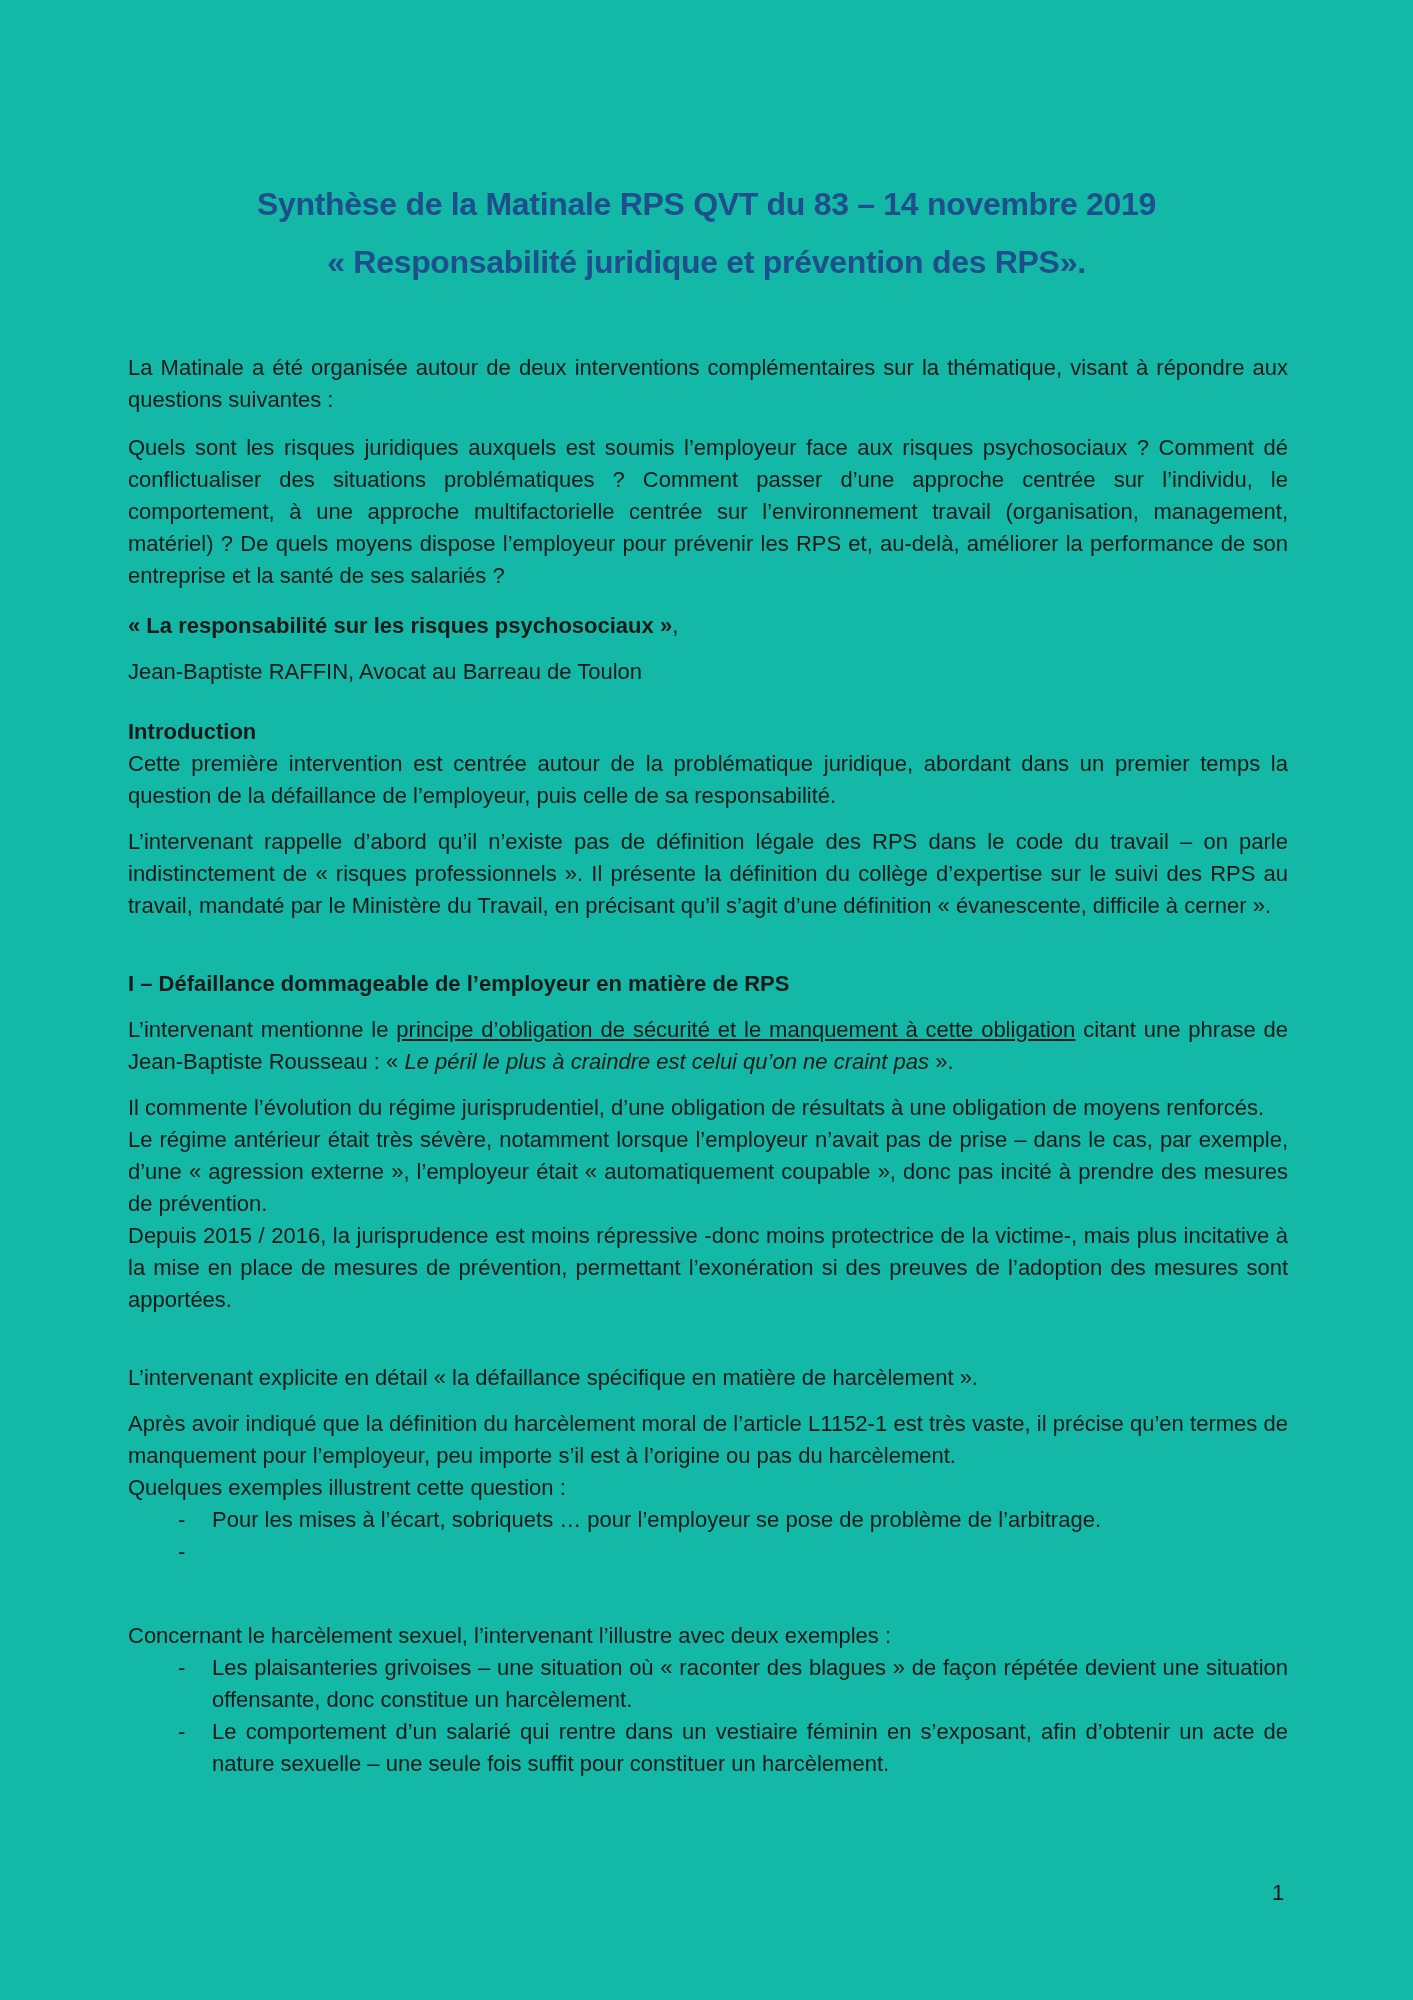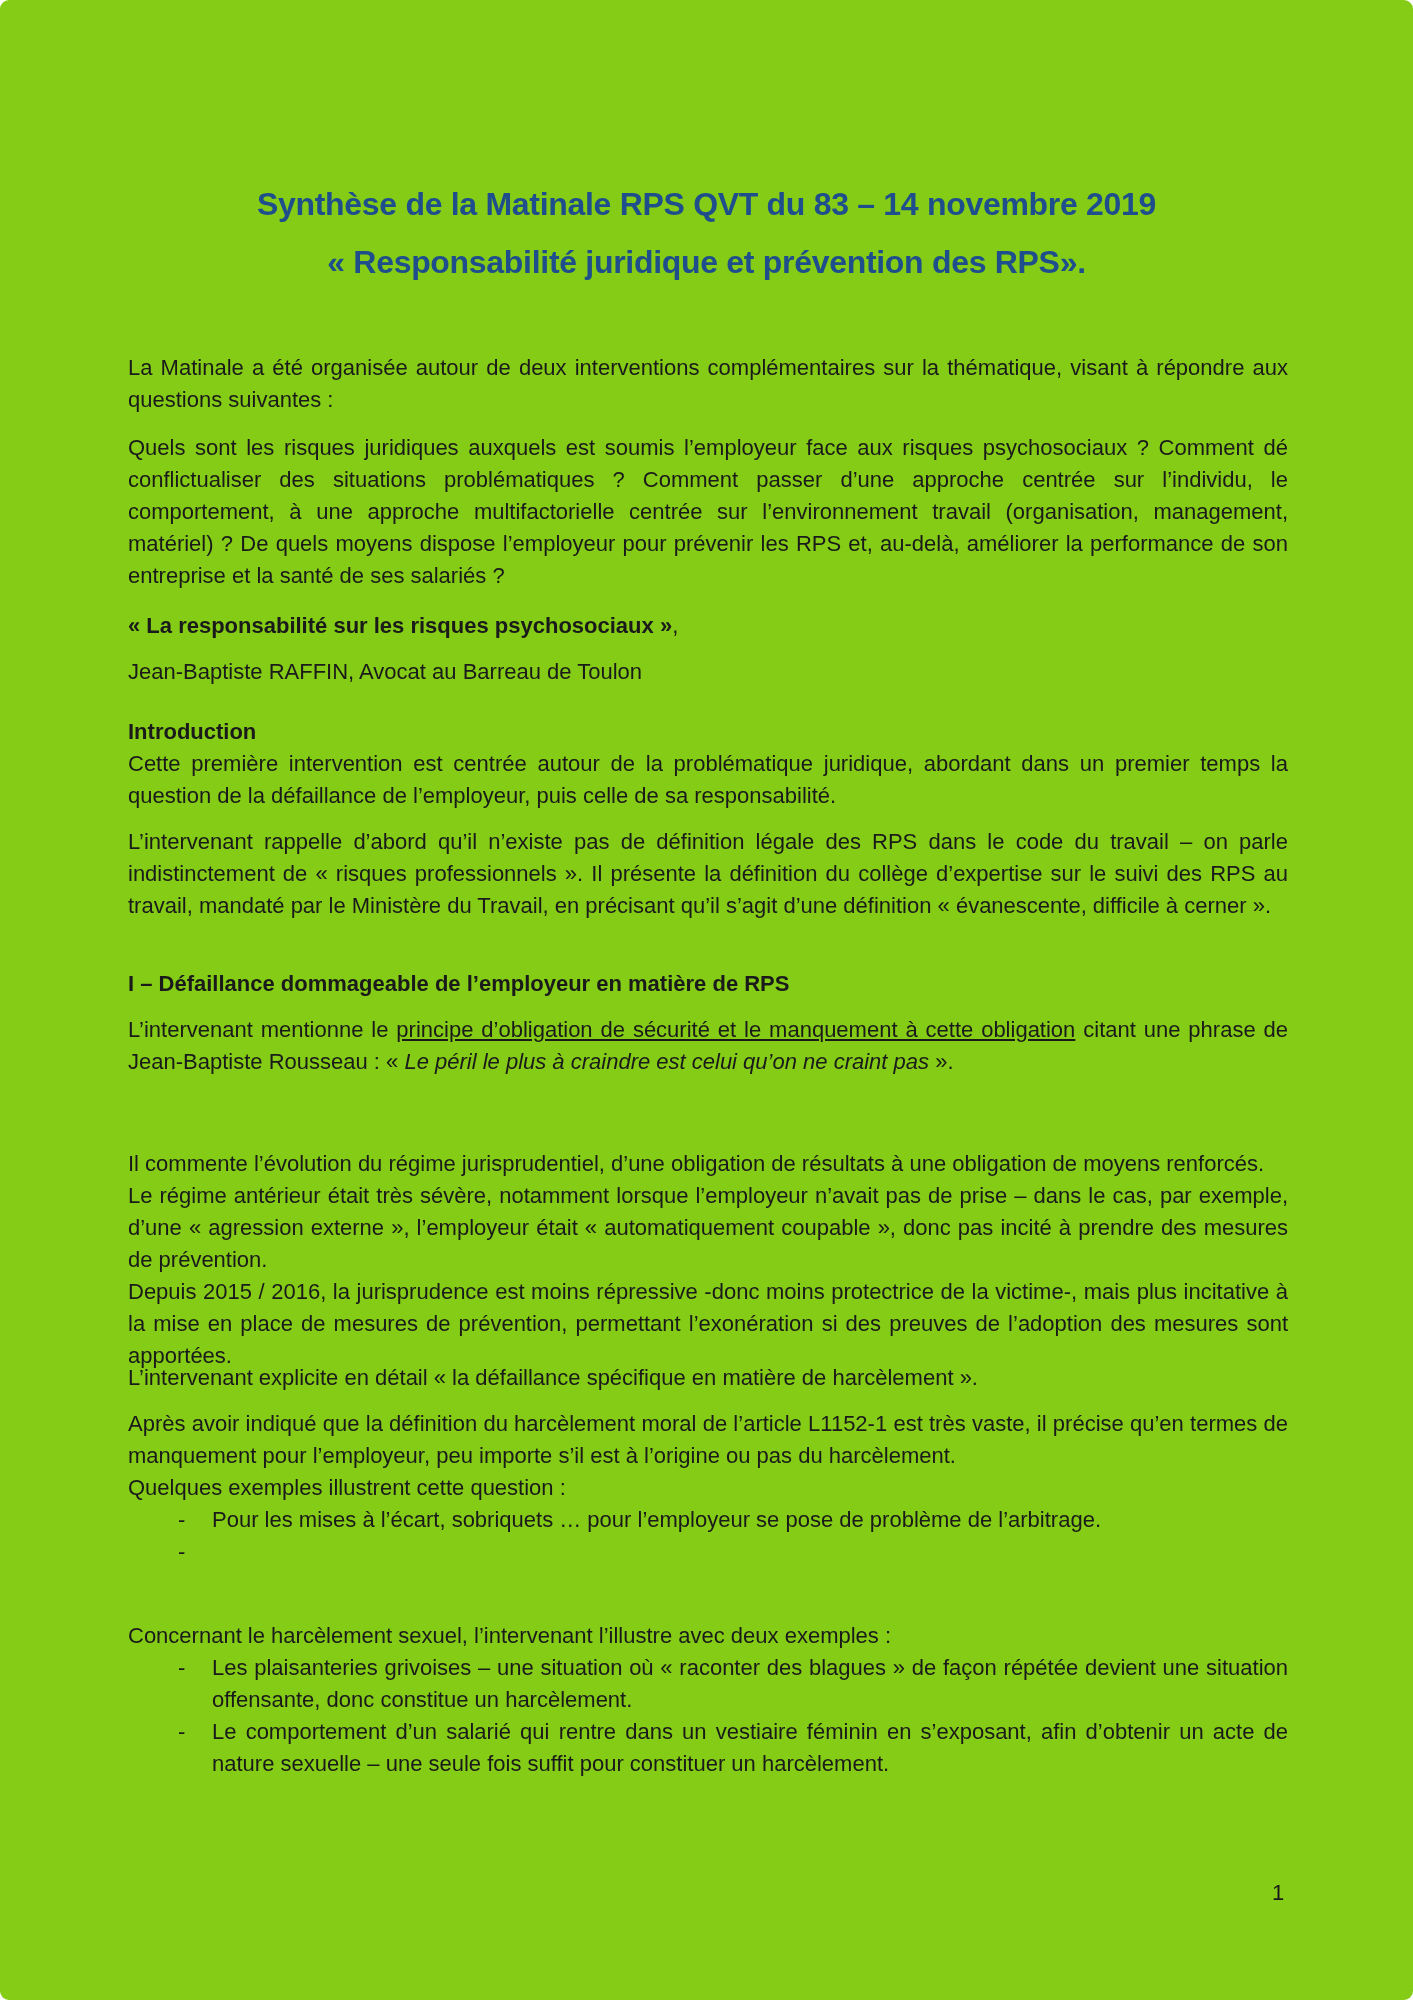--- a/index.html
+++ b/index.html
@@ -1,21 +1,20 @@
 <!DOCTYPE html>
 <html><head>
   <meta charset="utf-8">
   <style>
     html, body { margin: 0; padding: 0; background: #ffffff; }
     body { width: 1413px; height: 2000px; position: relative; overflow: hidden; }
     .page {
       position: absolute; left: 0; top: 0; width: 1413px; height: 2000px;
-      background: #84cc16; color: #1a1a1a;
+      background: #14b8a6; color: #1a1a1a;
       font-family: "Liberation Sans", "DejaVu Sans", sans-serif;
-      border-radius: 9px;
     }
     .title {
       position: absolute; left: 0; width: 1413px; text-align: center;
       color: #1f4e8c; font-weight: bold; font-size: 32px; letter-spacing: -0.3px;
       margin: 0;
     }
     .title.l1 { top: 186px; }
     .title.l2 { top: 244px; }
     .body-text {
       position: absolute; left: 128px; width: 1160px;
@@ -67,21 +66,21 @@
   </div>
 
   <div class="body-text" style="top:968px;">
     <p class="para bold">I – Défaillance dommageable de l’employeur en matière de RPS</p>
   </div>
 
   <div class="body-text" style="top:1014px;">
     <p class="para"><span>L’intervenant mentionne le </span><span class="underline">principe d’obligation de sécurité et le manquement à cette obligation</span><span> citant une phrase de Jean-Baptiste Rousseau : « </span><span class="italic">Le péril le plus à craindre est celui qu’on ne craint pas</span><span> ».</span></p>
   </div>
 
-  <div class="body-text" style="top:1148px;">
+  <div class="body-text" style="top:1092px;">
     <p class="para">Il commente l’évolution du régime jurisprudentiel, d’une obligation de résultats à une obligation de moyens renforcés.</p>
     <p class="para">Le régime antérieur  était très sévère, notamment lorsque l’employeur n’avait pas de prise – dans le cas, par exemple, d’une « agression externe », l’employeur était « automatiquement coupable », donc pas incité à prendre des mesures de prévention.</p>
     <p class="para">Depuis 2015 / 2016, la jurisprudence est moins répressive -donc moins protectrice de la victime-, mais plus incitative à la mise en place de mesures de prévention, permettant l’exonération si des preuves de l’adoption des mesures sont apportées.</p>
   </div>
 
   <div class="body-text" style="top:1362px;">
     <p class="para">L’intervenant explicite en détail « la défaillance spécifique en matière de harcèlement ».</p>
   </div>
 
   <div class="body-text" style="top:1408px;">

